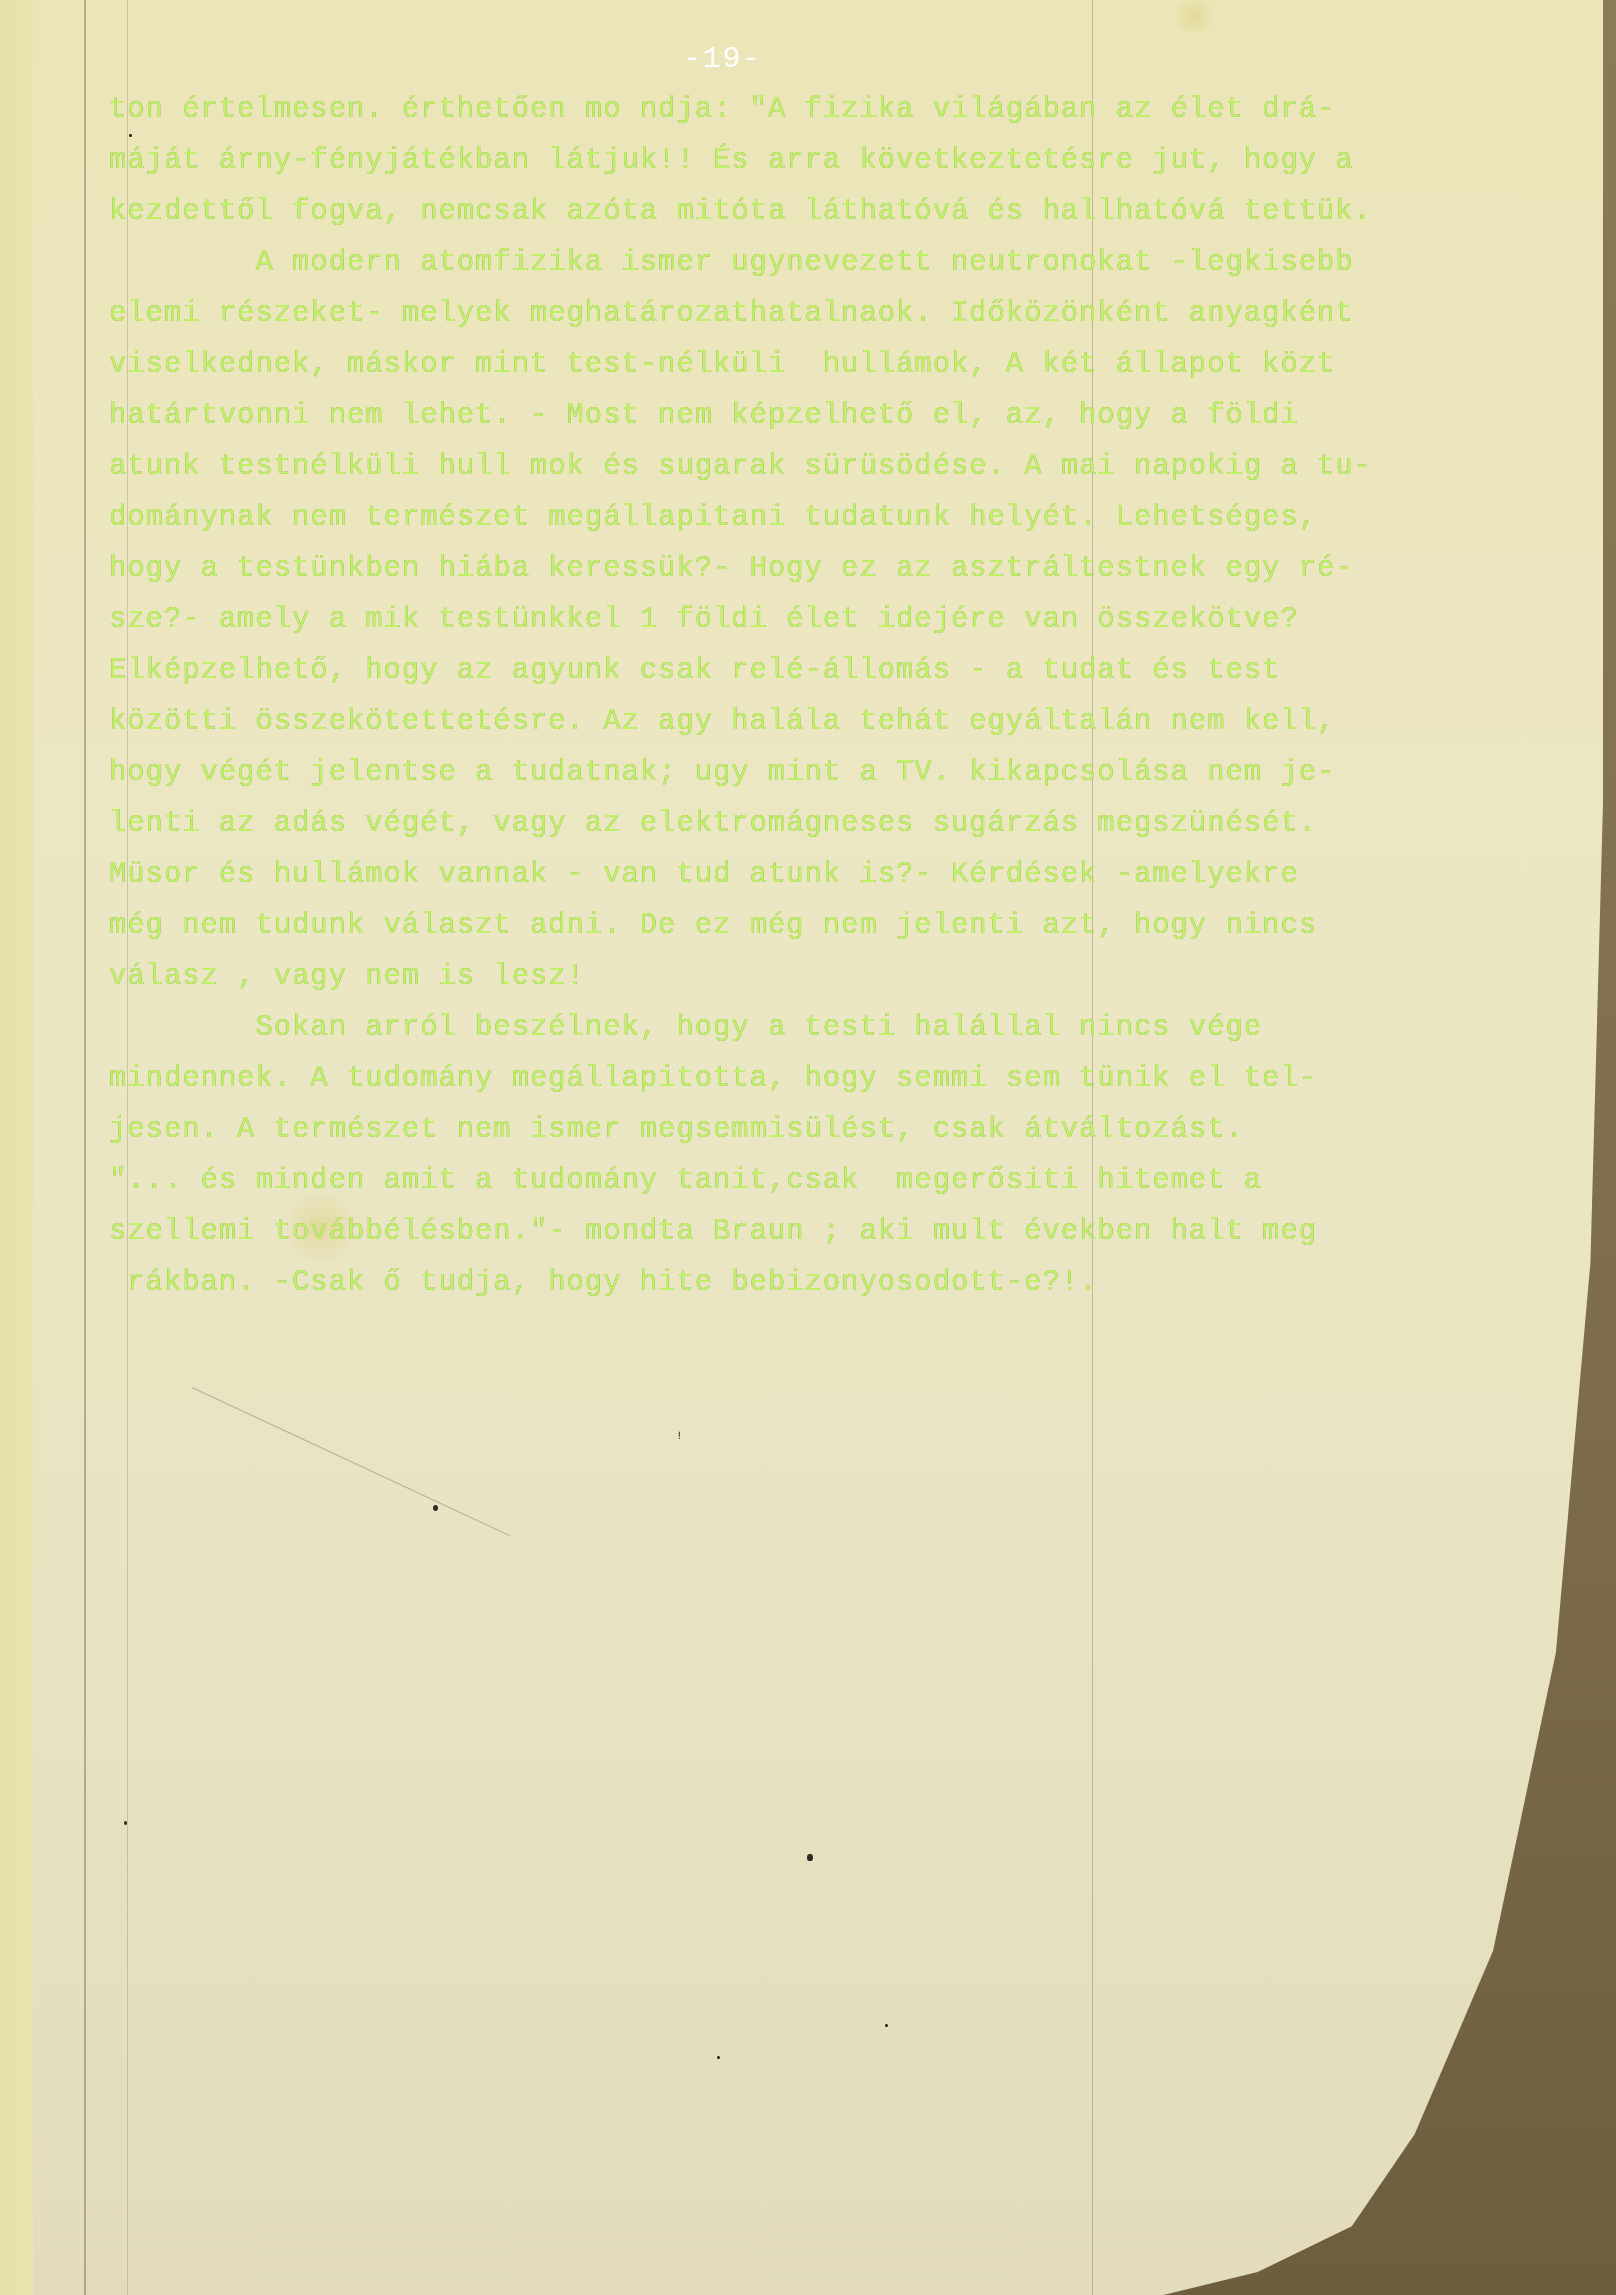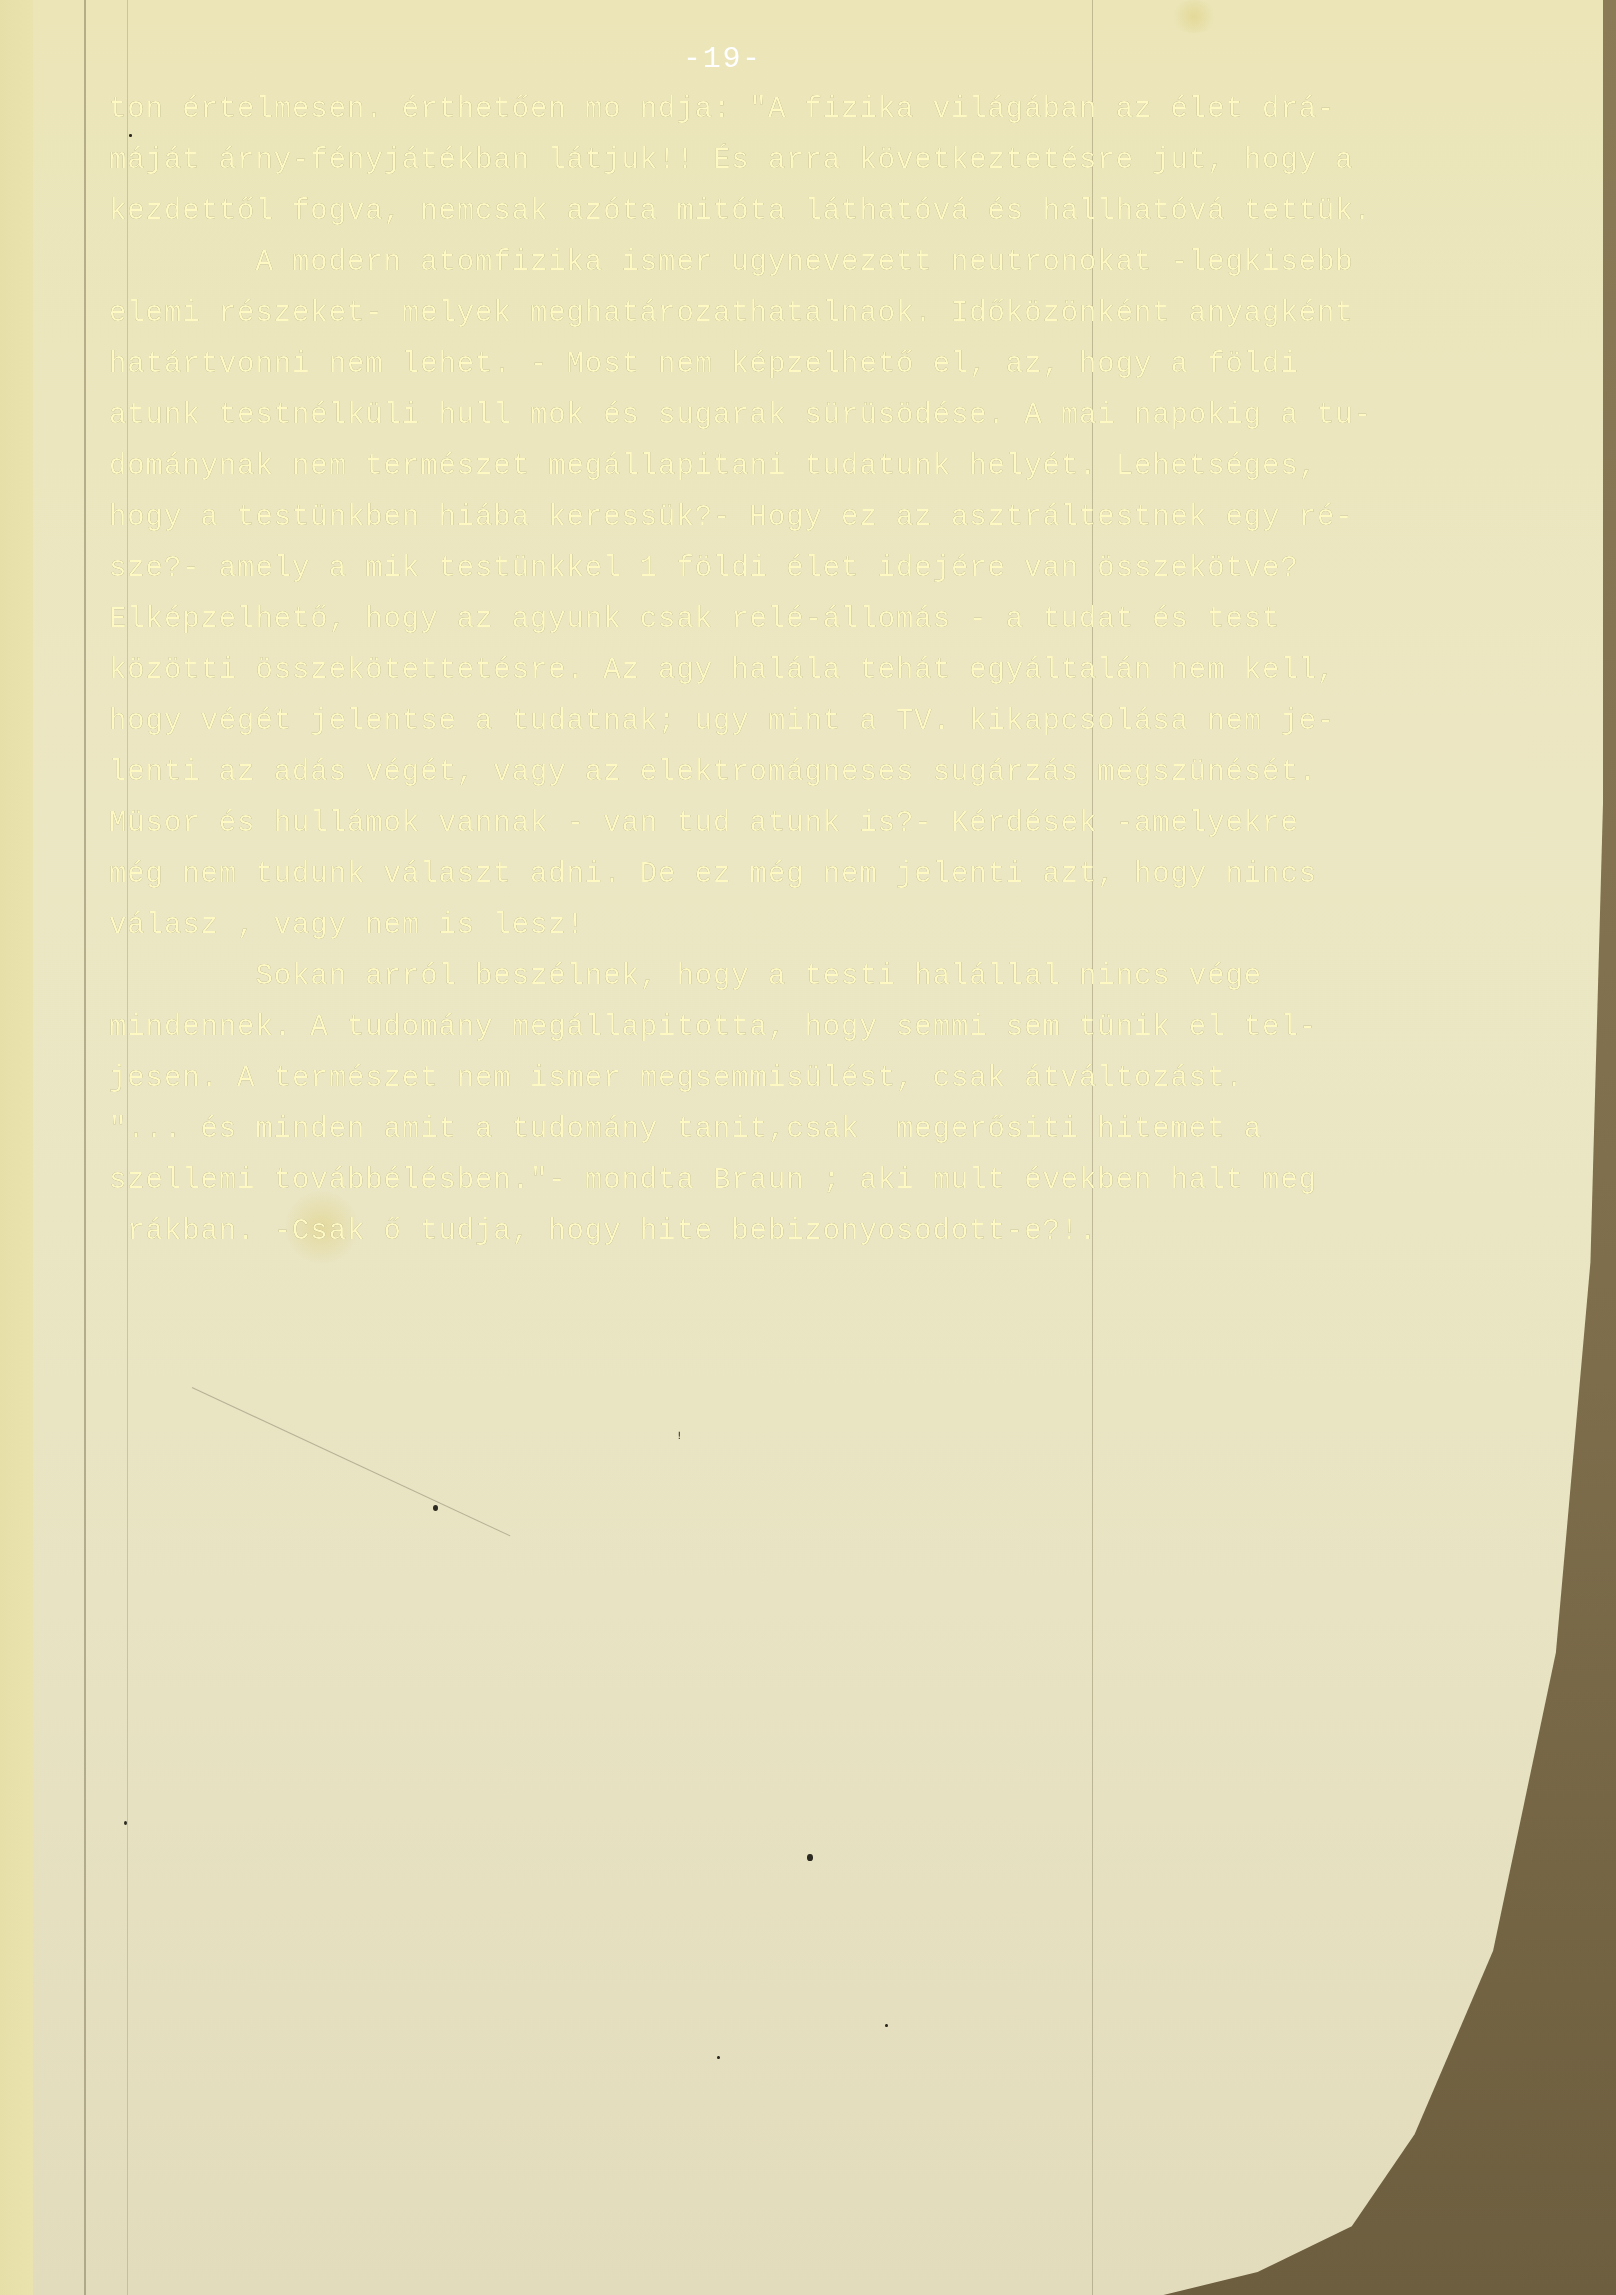--- a/index.html
+++ b/index.html
@@ -34,21 +34,21 @@
   }
   .page-number {
     position: absolute; left: 683px; top: 42px;
     font-size: 30px; color: #ffffff; letter-spacing: 1.7px;
   }
   .text-block {
     position: absolute; left: 109px; top: 84px; width: 1470px;
   }
   .line {
     height: 51px; line-height: 51px;
-    font-size: 29px; color: #fef9c3;
+    font-size: 29px; color: #bef264;
     white-space: pre; letter-spacing: 0.9px;
     text-shadow: 0 0 0.5px rgba(40,36,28,0.6);
   }
   .spot {
     position: absolute; border-radius: 50%; background: #2d2a22;
   }
   .stain {
     position: absolute; border-radius: 50%;
     background: radial-gradient(circle, rgba(220,205,120,0.5) 0%, rgba(220,205,120,0) 70%);
   }
@@ -76,20 +76,21 @@
 <div class="stain" style="left:1169px;top:0px;width:50px;height:33px;"></div>
 
 <div class="page-number">-19-</div>
 
 <div class="text-block">
   <div class="line">ton értelmesen. érthetően mo ndja: "A fizika világában az élet drá-</div>
   <div class="line">máját árny-fényjátékban látjuk!! És arra következtetésre jut, hogy a</div>
   <div class="line">kezdettől fogva, nemcsak azóta mitóta láthatóvá és hallhatóvá tettük.</div>
   <div class="line">        A modern atomfizika ismer ugynevezett neutronokat -legkisebb</div>
   <div class="line">elemi részeket- melyek meghatározathatalnaok. Időközönként anyagként</div>
+  <div class="line">viselkednek, máskor mint test-nélküli  hullámok, A két állapot közt</div>
   <div class="line">határtvonni nem lehet. - Most nem képzelhető el, az, hogy a földi</div>
   <div class="line">atunk testnélküli hull mok és sugarak sürüsödése. A mai napokig a tu-</div>
   <div class="line">dománynak nem természet megállapitani tudatunk helyét. Lehetséges,</div>
   <div class="line">hogy a testünkben hiába keressük?- Hogy ez az asztráltestnek egy ré-</div>
   <div class="line">sze?- amely a mik testünkkel 1 földi élet idejére van összekötve?</div>
   <div class="line">Elképzelhető, hogy az agyunk csak relé-állomás - a tudat és test</div>
   <div class="line">közötti összekötettetésre. Az agy halála tehát egyáltalán nem kell,</div>
   <div class="line">hogy végét jelentse a tudatnak; ugy mint a TV. kikapcsolása nem je-</div>
   <div class="line">lenti az adás végét, vagy az elektromágneses sugárzás megszünését.</div>
   <div class="line">Müsor és hullámok vannak - van tud atunk is?- Kérdések -amelyekre</div>

